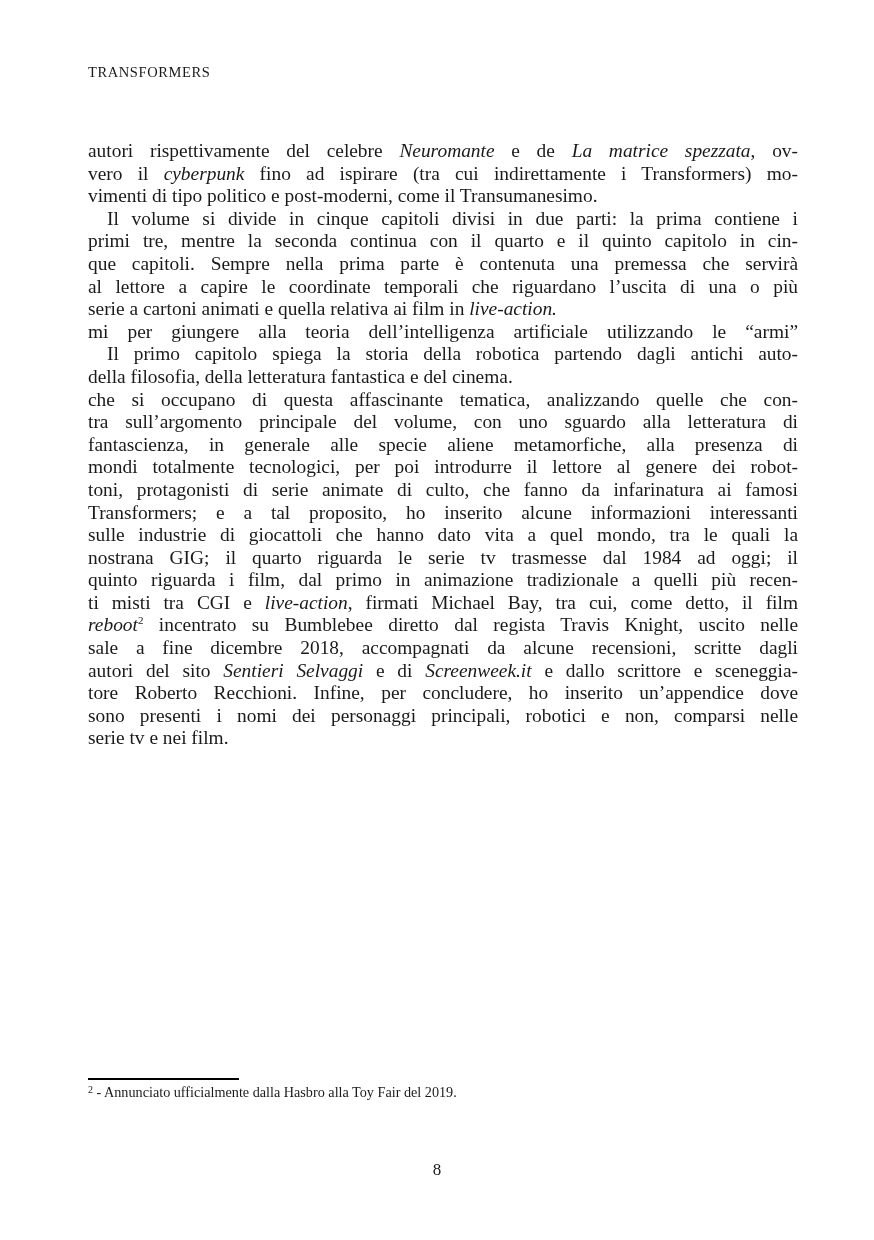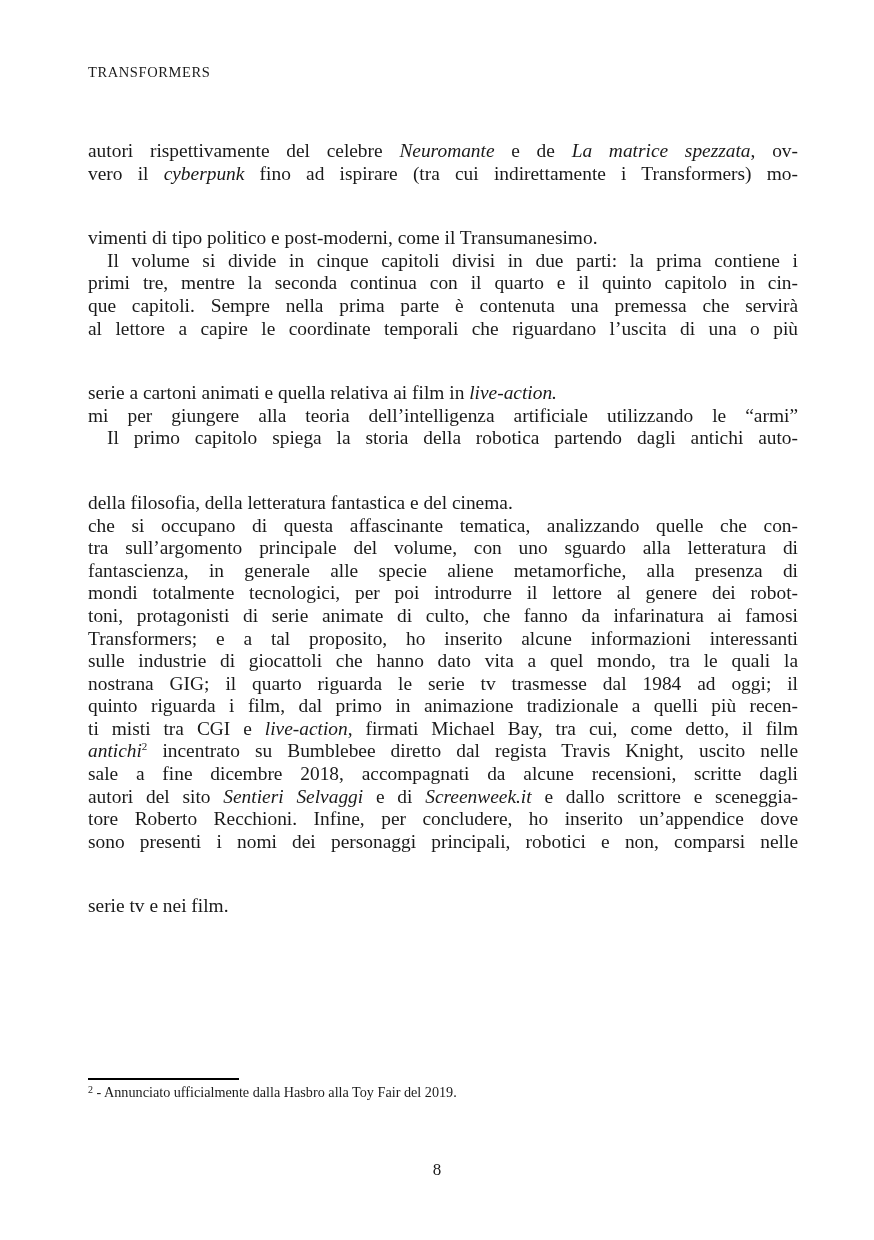--- a/index.html
+++ b/index.html
@@ -6,21 +6,21 @@
   body { width: 874px; height: 1240px; position: relative; overflow: hidden; color: #1a1a1a; }
   .running-head {
     position: absolute; left: 88px; top: 64px;
     font-family: "Liberation Serif", serif; font-size: 14.5px; letter-spacing: 0.6px;
   }
   .body-text {
     position: absolute; left: 88px; top: 140px; width: 710px;
     font-family: "Liberation Serif", serif; font-size: 19.4px; line-height: 22.6px;
   }
   .line { display: block; white-space: nowrap; text-align: justify; text-align-last: justify; font-family: Liberation Serif, serif; }
-  .line.last { text-align-last: left; margin-top: 42px; }
+  .line.last { text-align-last: left; }
   .indent { padding-left: 19px; }
   i { font-style: italic; }
   sup { font-size: 11px; line-height: 0; vertical-align: 7px; }
   .fn-rule { position: absolute; left: 88px; top: 1078px; width: 151px; height: 1.5px; background: #000; }
   .footnote {
     position: absolute; left: 88px; top: 1084px;
     font-family: "Liberation Serif", serif; font-size: 14.2px;
   }
   .footnote sup { font-size: 10px; vertical-align: 4px; }
   .page-number {
@@ -55,21 +55,21 @@
       <span class="line"><span>che si occupano di questa affascinante tematica, analizzando quelle che con-</span></span>
       <span class="line"><span>tra sull’argomento principale del volume, con uno sguardo alla letteratura di</span></span>
       <span class="line"><span>fantascienza, in generale alle specie aliene metamorfiche, alla presenza di</span></span>
       <span class="line"><span>mondi totalmente tecnologici, per poi introdurre il lettore al genere dei robot-</span></span>
       <span class="line"><span>toni, protagonisti di serie animate di culto, che fanno da infarinatura ai famosi</span></span>
       <span class="line"><span>Transformers; e a tal proposito, ho inserito alcune informazioni interessanti</span></span>
       <span class="line"><span>sulle industrie di giocattoli che hanno dato vita a quel mondo, tra le quali la</span></span>
       <span class="line"><span>nostrana GIG; il quarto riguarda le serie tv trasmesse dal 1984 ad oggi; il</span></span>
       <span class="line"><span>quinto riguarda i film, dal primo in animazione tradizionale a quelli più recen-</span></span>
       <span class="line"><span>ti misti tra CGI e </span><i>live-action</i><span>, firmati Michael Bay, tra cui, come detto, il film</span></span>
-      <span class="line"><i>antichi</i><sup>2</sup><span> incentrato su Bumblebee diretto dal regista Travis Knight, uscito nelle</span></span>
+      <span class="line"><i>reboot</i><sup>2</sup><span> incentrato su Bumblebee diretto dal regista Travis Knight, uscito nelle</span></span>
       <span class="line"><span>sale a fine dicembre 2018, accompagnati da alcune recensioni, scritte dagli</span></span>
       <span class="line"><span>autori del sito </span><i>Sentieri Selvaggi</i><span> e di </span><i>Screenweek.it</i><span> e dallo scrittore e sceneggia-</span></span>
       <span class="line"><span>tore Roberto Recchioni. Infine, per concludere, ho inserito un’appendice dove</span></span>
       <span class="line"><span>sono presenti i nomi dei personaggi principali, robotici e non, comparsi nelle</span></span>
       <span class="line last"><span>serie tv e nei film.</span></span>
     </div>
   </div>
 
 <div class="fn-rule"></div>
 <div class="footnote"><sup>2</sup><span> - Annunciato ufficialmente dalla Hasbro alla Toy Fair del 2019.</span></div>

